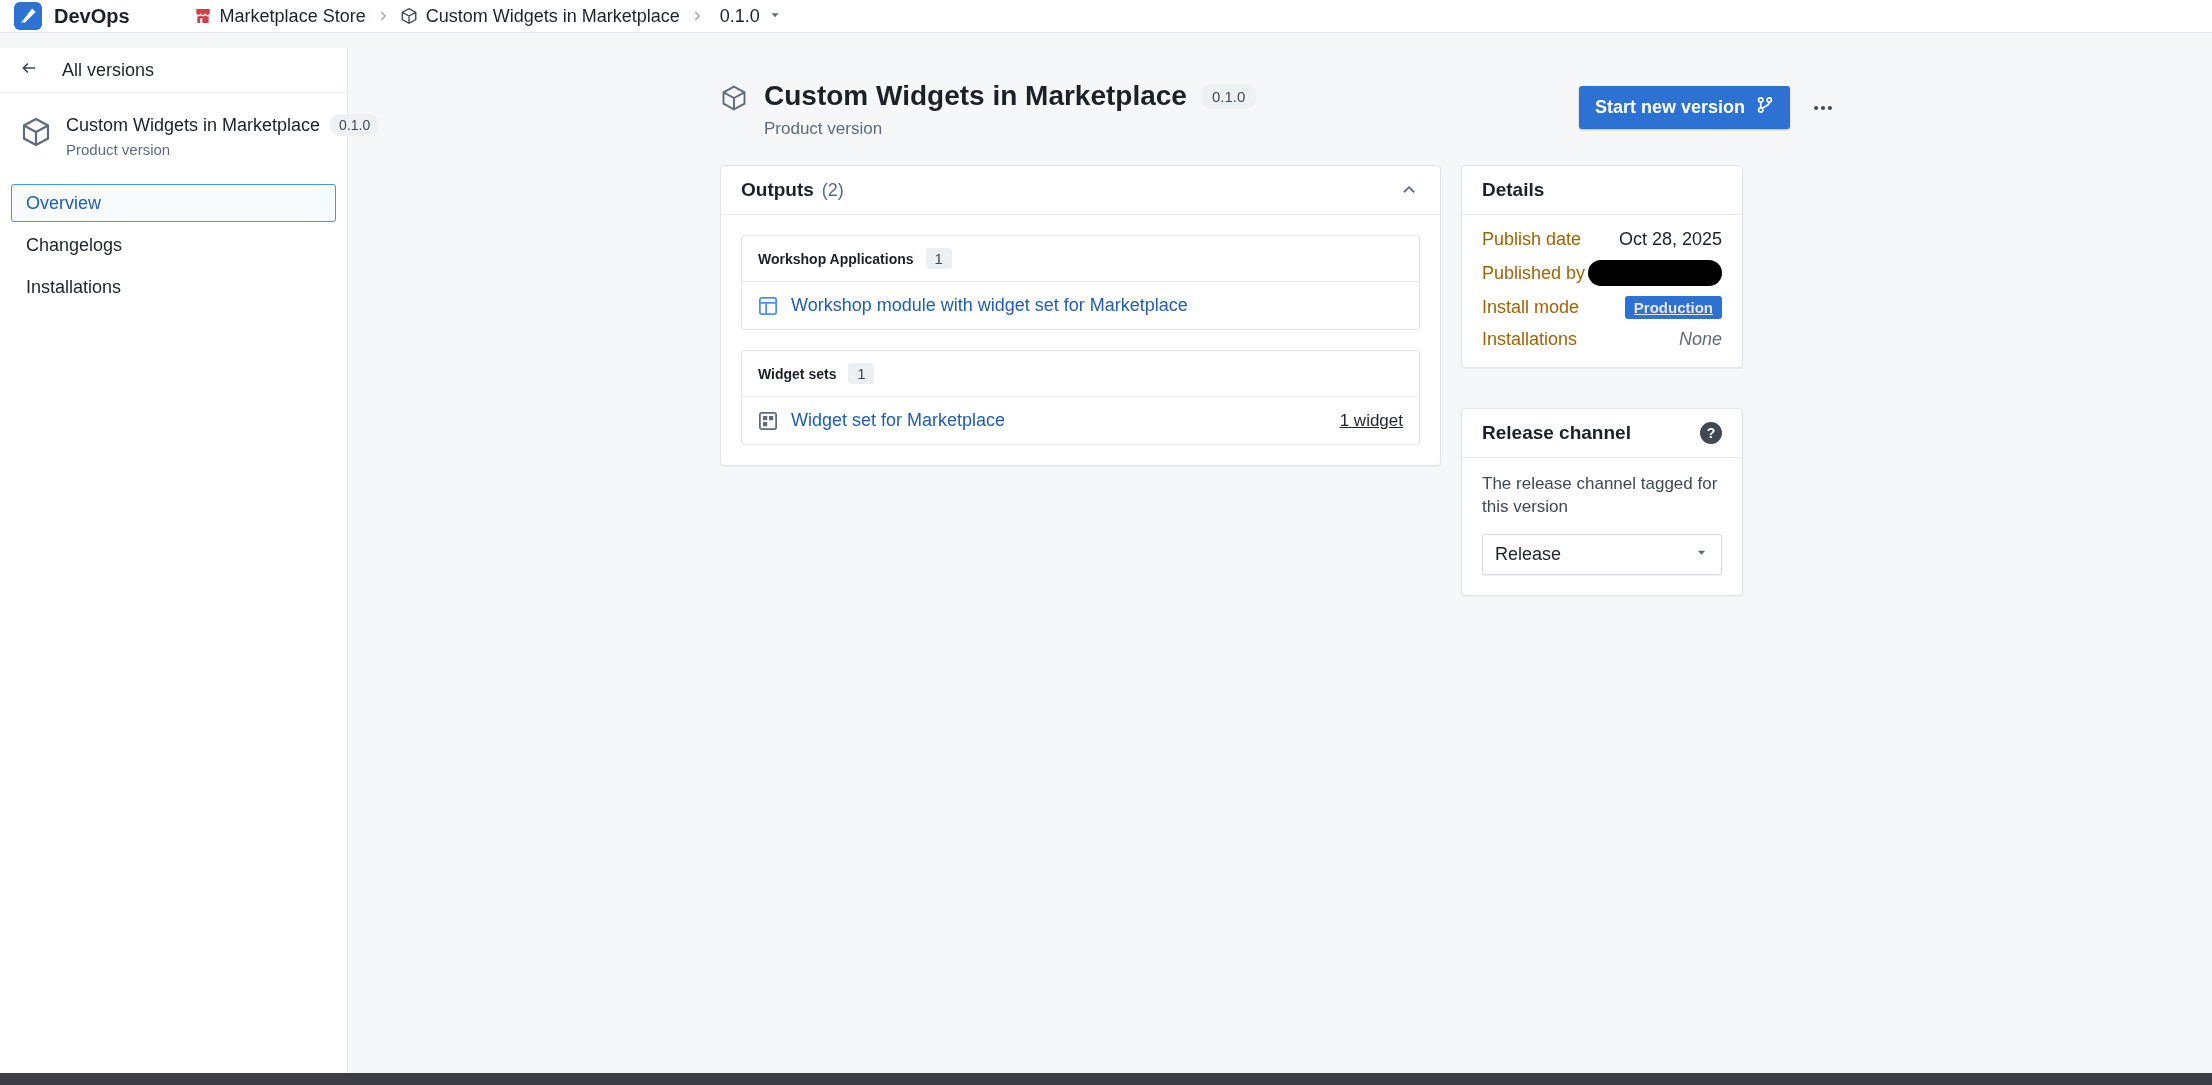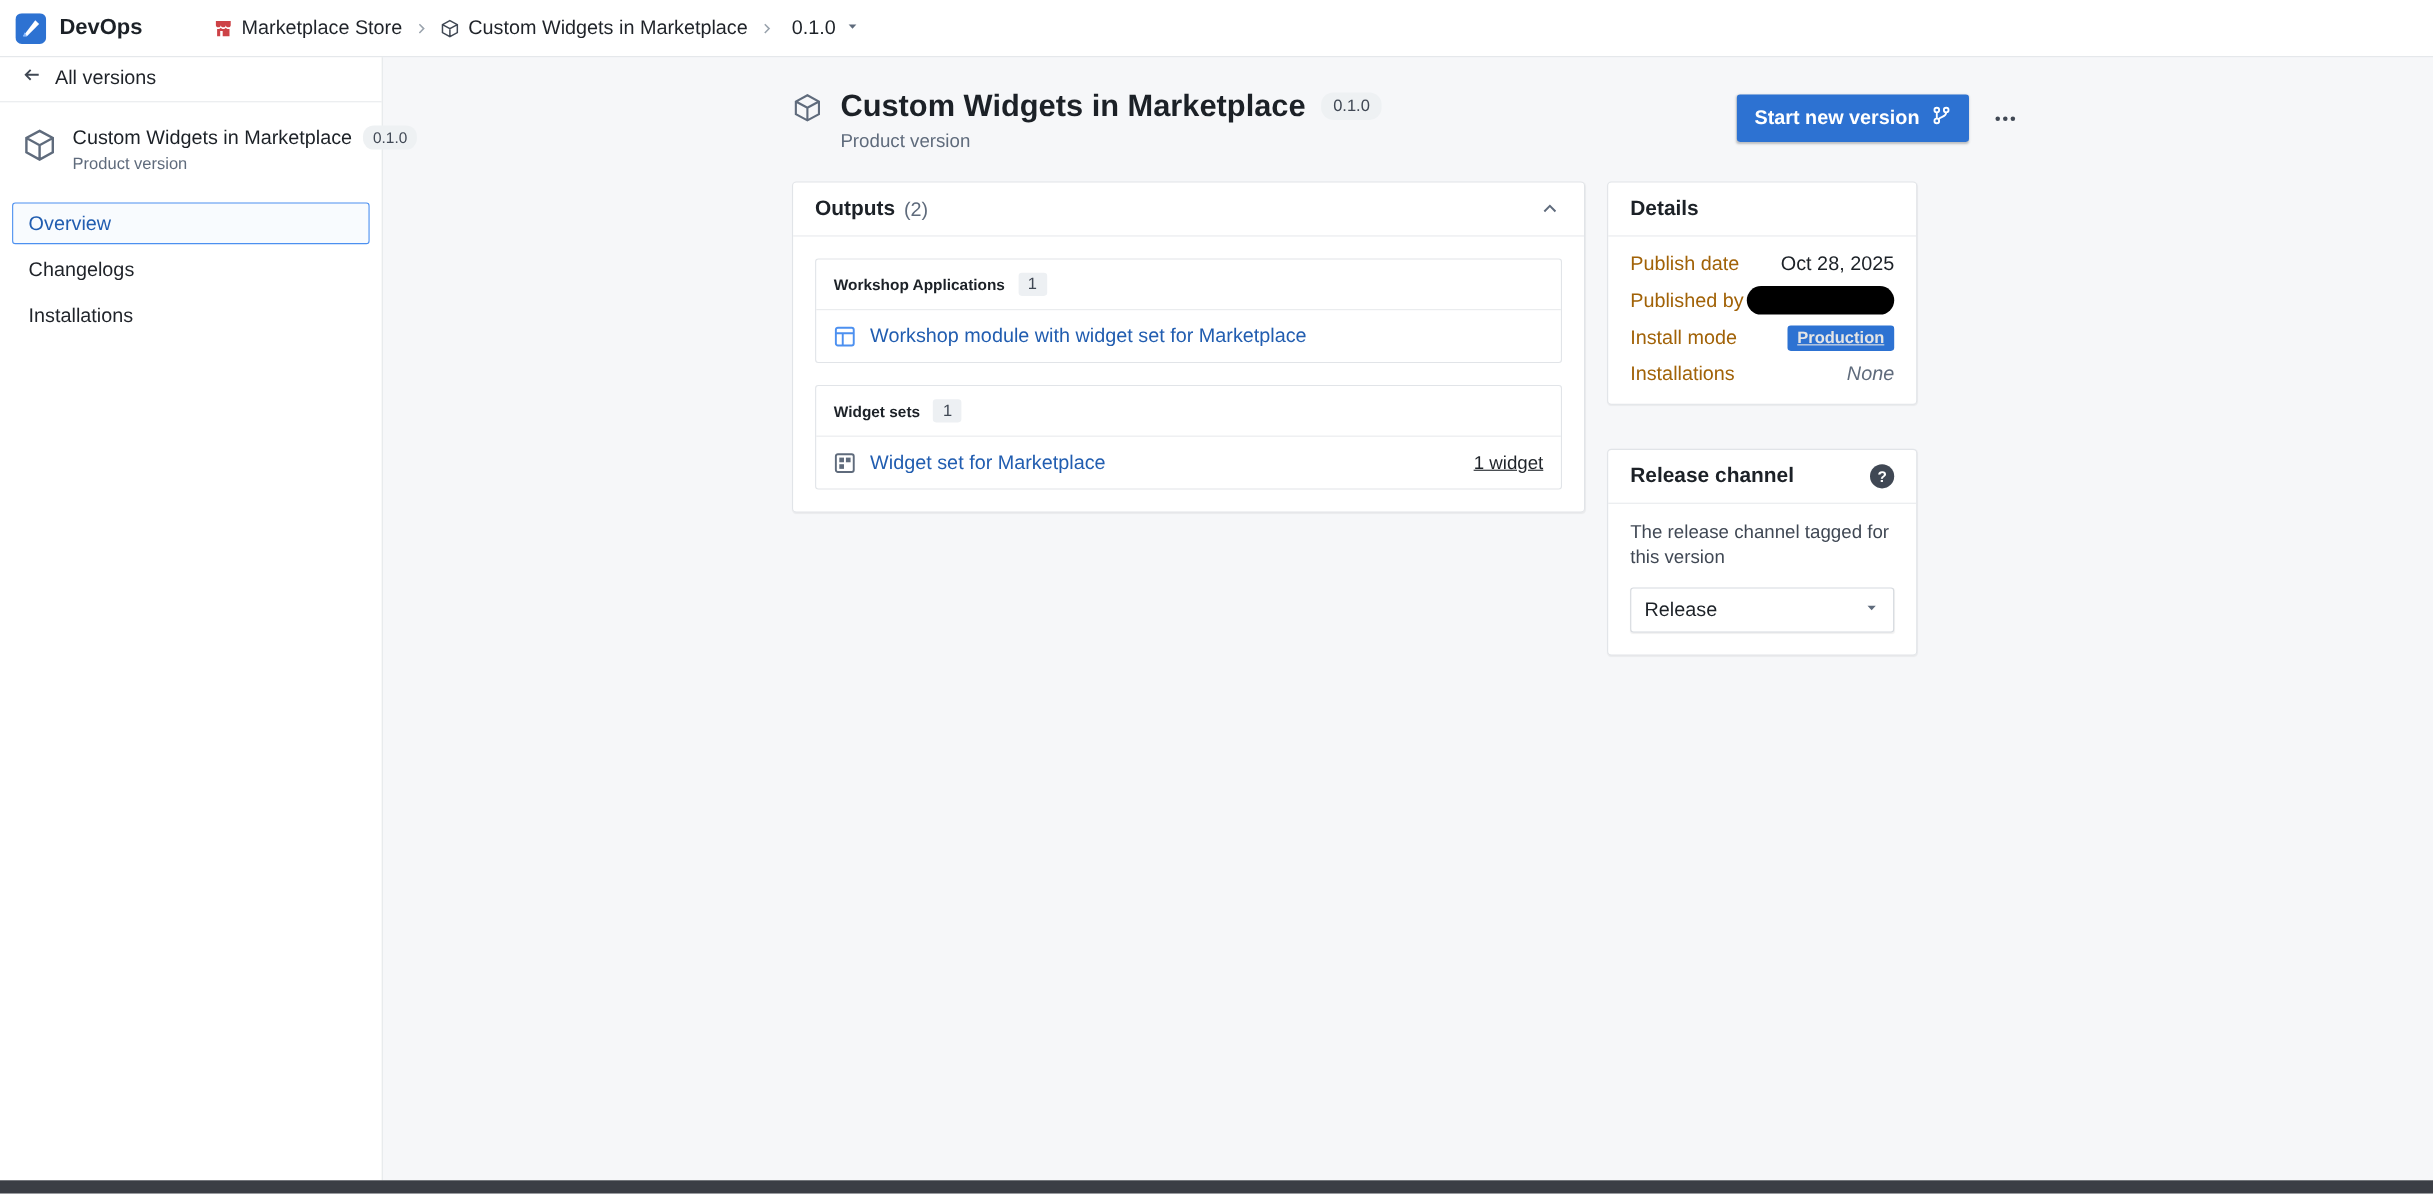--- a/index.html
+++ b/index.html
@@ -7,38 +7,38 @@
   body {
     font-family: "Liberation Sans", sans-serif;
     color: #1c2127;
     background: #ffffff;
     overflow: hidden;
   }
   .screen { position: relative; width: 2212px; height: 1085px; background: #f6f7f9; }
 
   
   .topbar {
-    position: absolute; top: 0; left: 0; right: 0; height: 52px;
+    position: absolute; top: 0; left: 0; right: 0; height: 33px;
     background: #ffffff; border-bottom: 1px solid #e3e6e9;
     display: flex; align-items: center; padding: 0 14px; z-index: 5;
   }
   .app-logo { width: 28px; height: 28px; flex: 0 0 auto; cursor: pointer; }
   .app-name { font-size: 20px; font-weight: 700; margin-left: 12px; }
   .breadcrumb { display: flex; align-items: center; margin-left: 64px; gap: 10px; }
   .crumb { display: flex; align-items: center; gap: 8px; font-size: 18px; color: #1f2329; cursor: pointer; }
   .crumb-sep { display: flex; align-items: center; }
   .version-crumb { display: flex; align-items: center; gap: 8px; font-size: 18px; cursor: pointer; padding: 4px 6px; border-radius: 3px; }
 
   
   .sidebar {
     position: absolute; top: 48px; left: 0; width: 348px; bottom: 12px;
     background: #ffffff; border-right: 1px solid #e3e6e9;
   }
   .back-row {
-    height: 45px; display: flex; align-items: center; gap: 12px;
+    height: 45px; display: flex; align-items: center; gap: 24px;
     padding: 0 20px; border-bottom: 1px solid #e8eaed; cursor: pointer;
     font-size: 18px; color: #1f2329;
   }
   .product-block { display: flex; gap: 14px; padding: 21px 20px 0 20px; }
   .product-cube { flex: 0 0 auto; margin-top: 2px; }
   .product-name-line { display: flex; align-items: center; gap: 10px; flex-wrap: nowrap; }
   .product-name { font-size: 18px; font-weight: 500; white-space: nowrap; }
   .pill-badge {
     background: #eef1f3; color: #404854; font-size: 14px;
     padding: 3px 9px; border-radius: 10px; white-space: nowrap;

